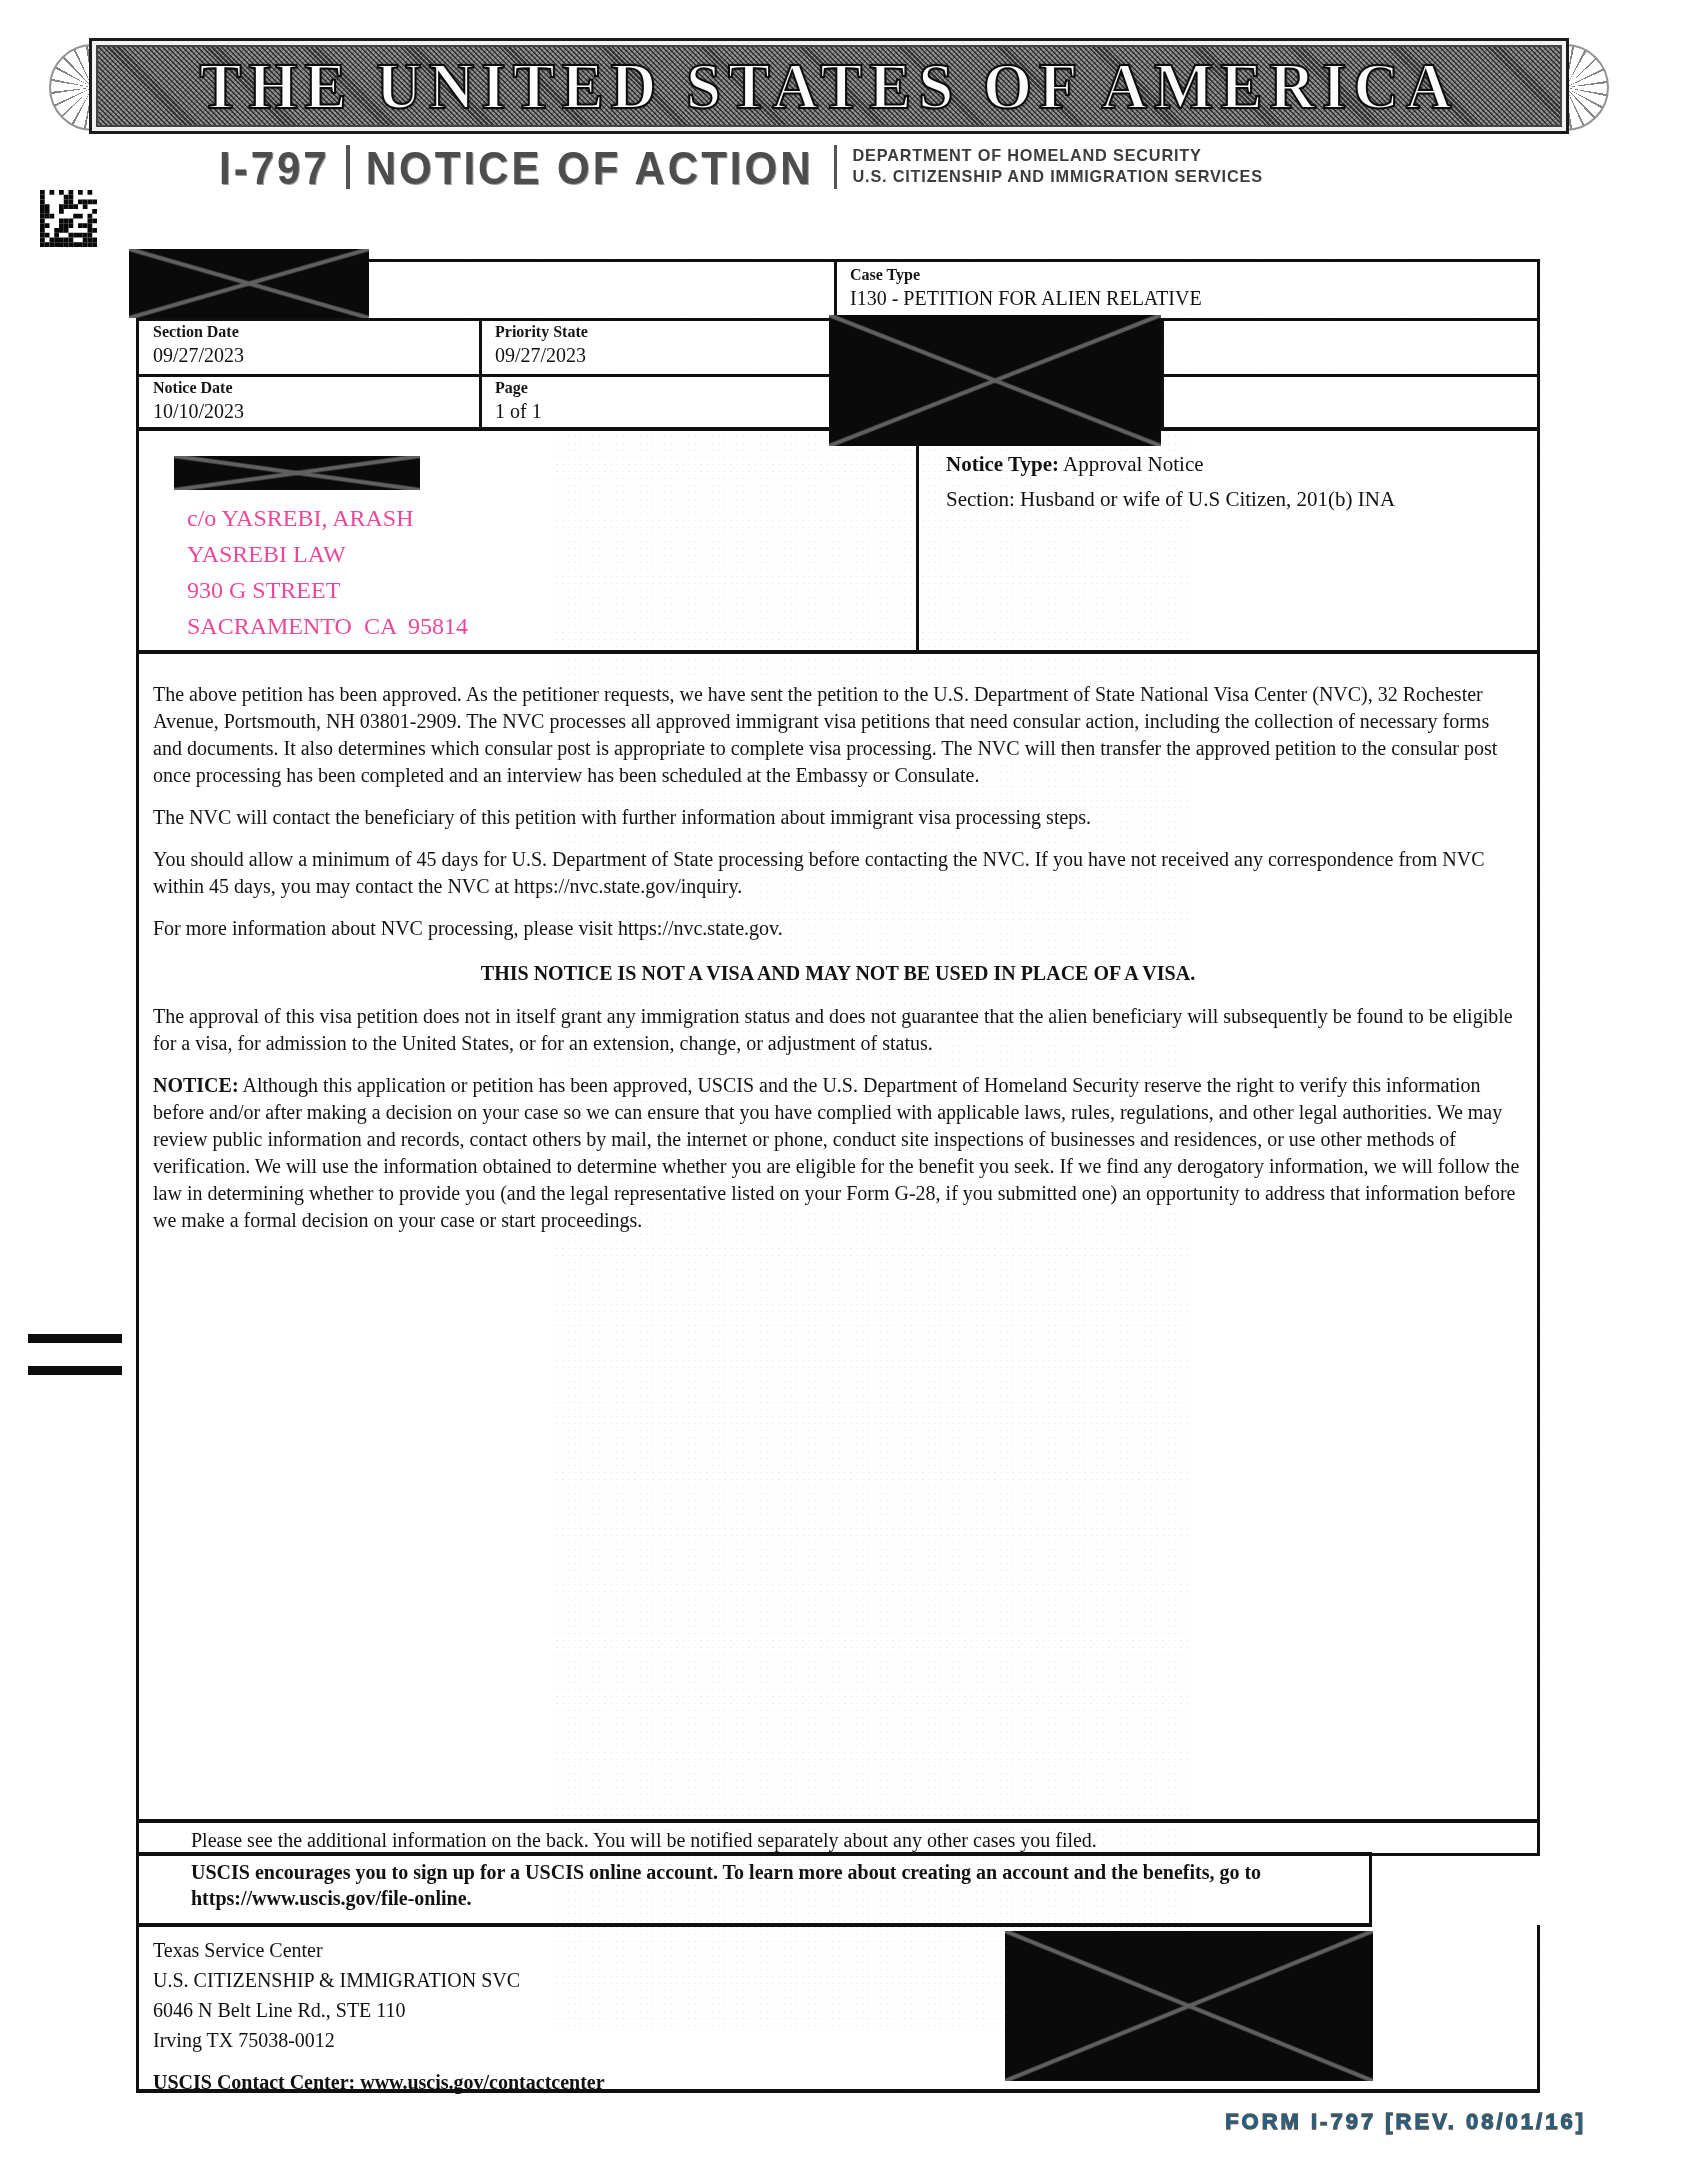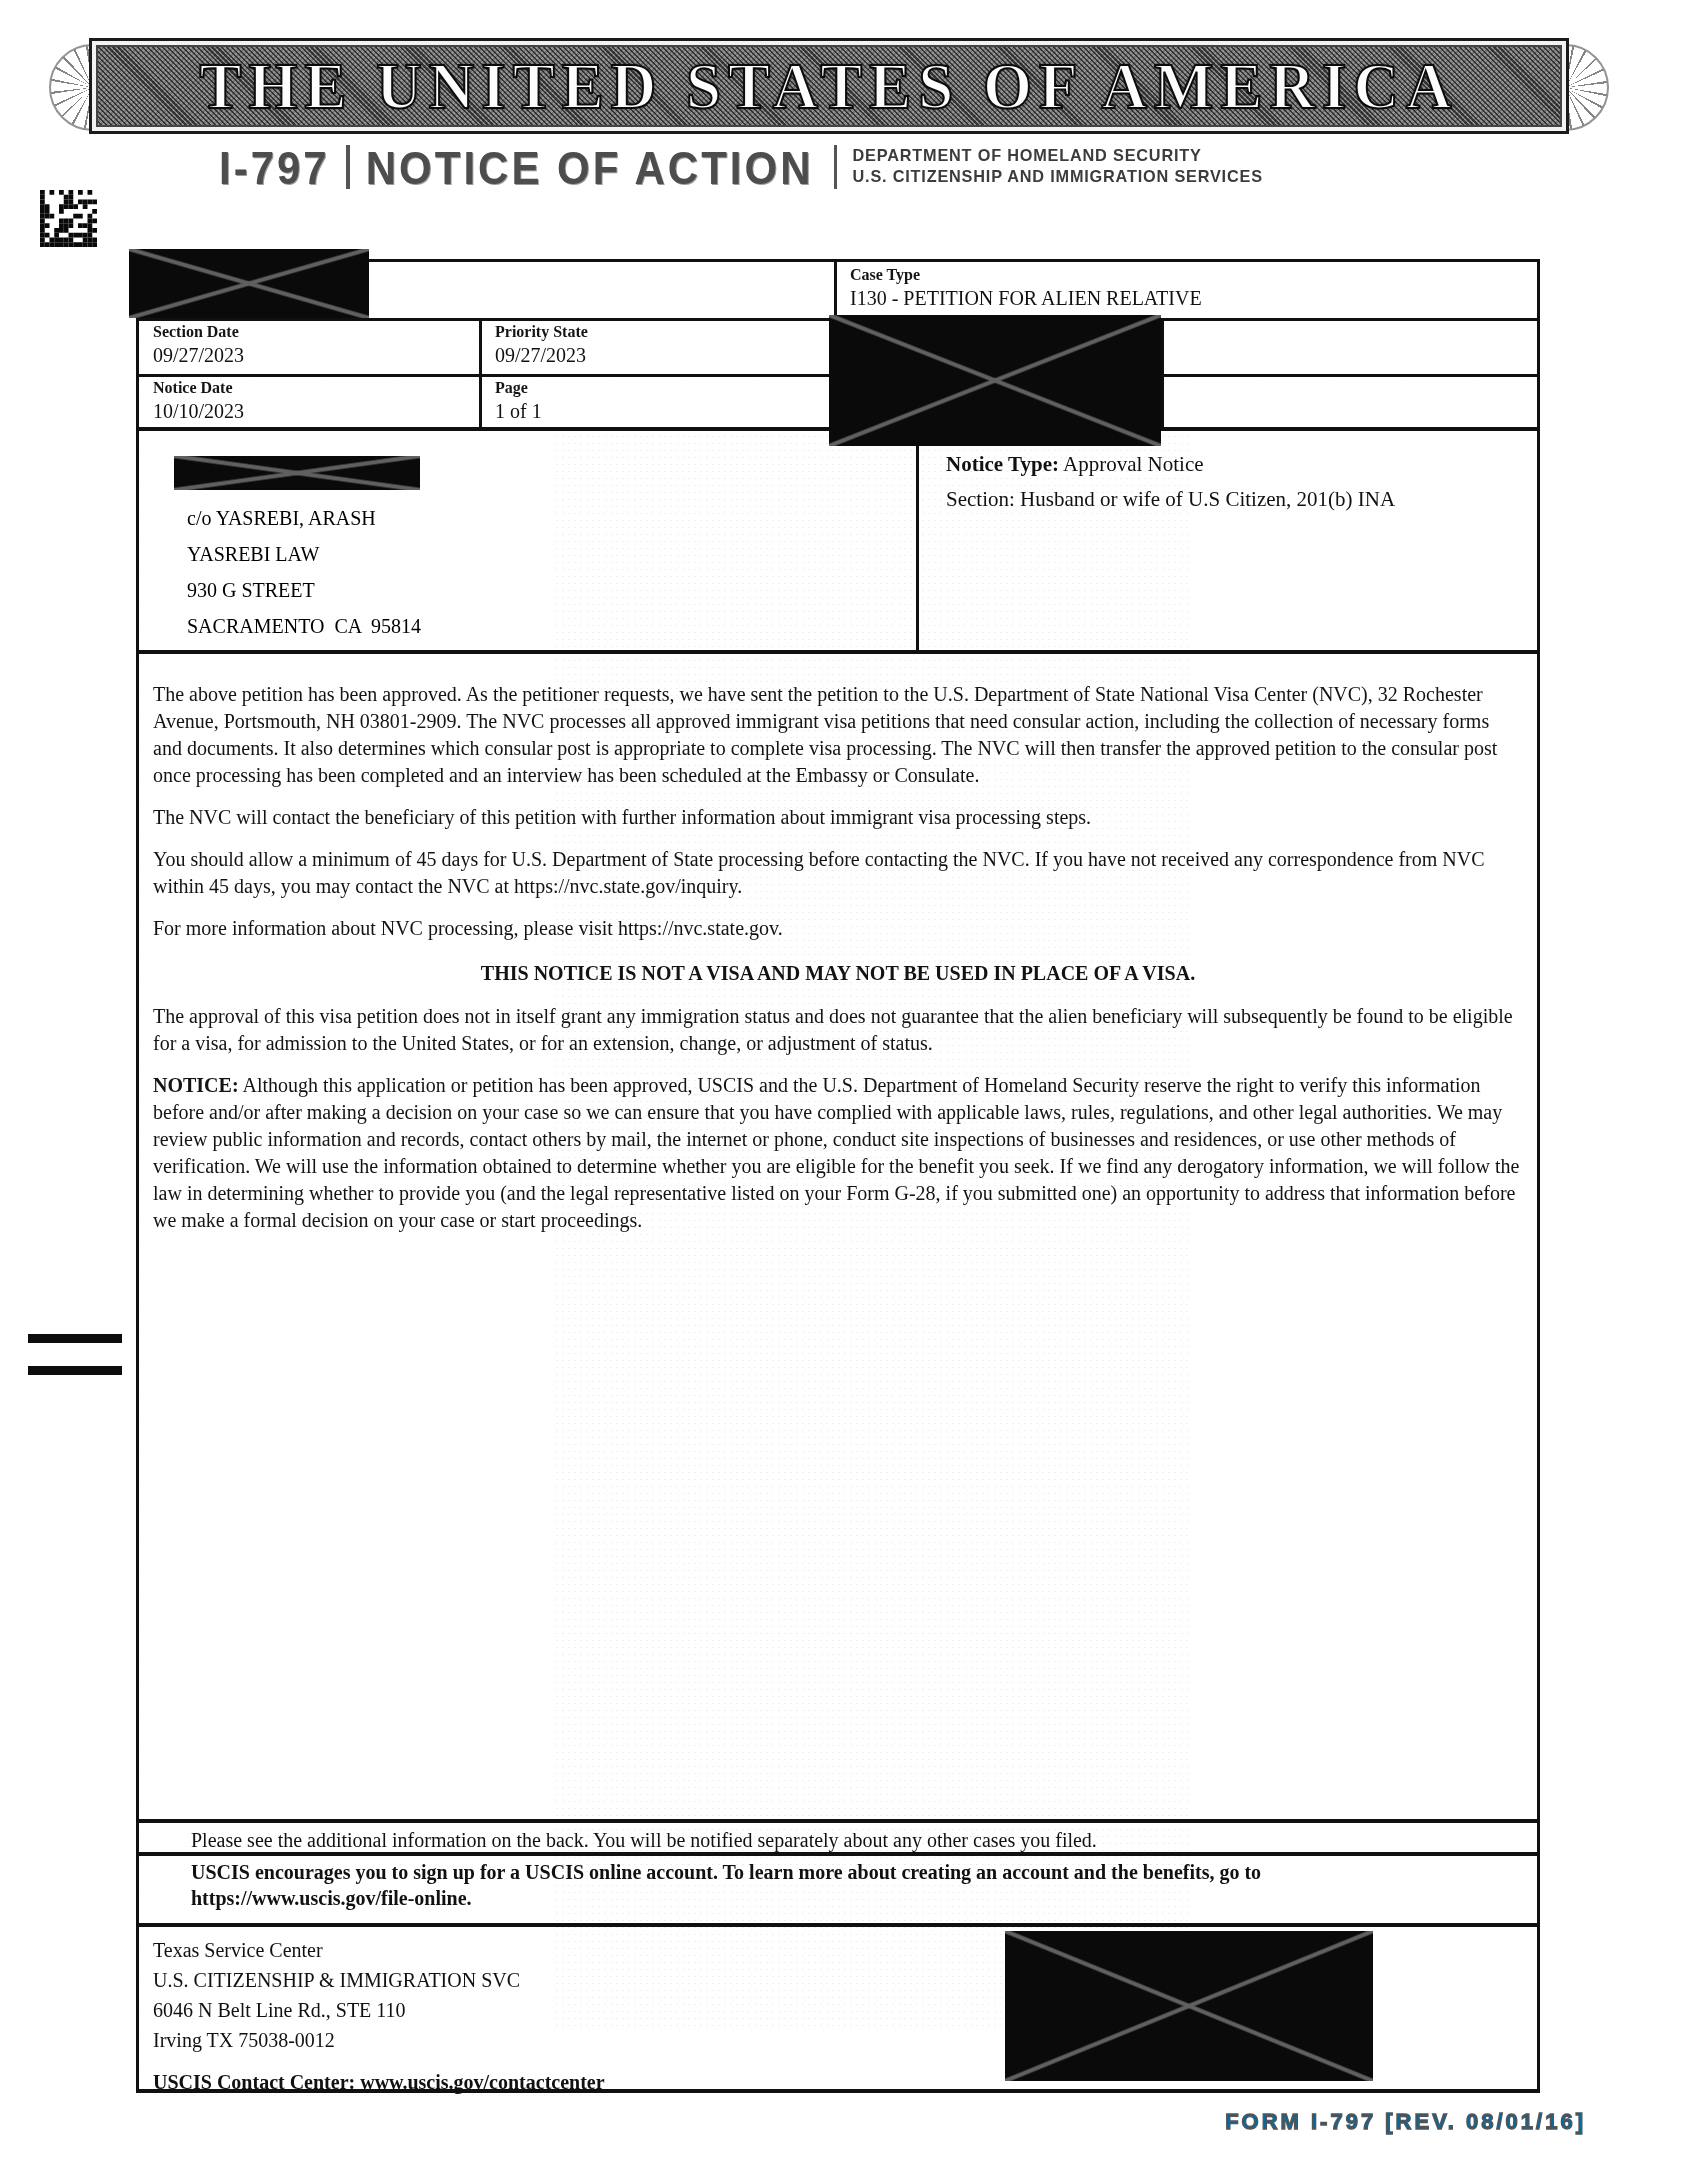--- a/index.html
+++ b/index.html
@@ -76,21 +76,21 @@
 
   
   .redact{
     position:absolute;background-color:#0a0a0a;
     background-image:
       linear-gradient(to top right, transparent calc(50% - 3px), #606060 calc(50% - 1.2px), #606060 calc(50% + 1.2px), transparent calc(50% + 3px)),
       linear-gradient(to bottom right, transparent calc(50% - 3px), #606060 calc(50% - 1.2px), #606060 calc(50% + 1.2px), transparent calc(50% + 3px));
   }
 
   
-  .addr-line{font-size:20px;line-height:36px;white-space:pre;color:#000000;}
+  .addr-line{font-size:24px;line-height:36px;white-space:pre;color:#ec4899;}
   .ninfo{font-size:21px;line-height:35px;color:#111;}
   .ninfo b{font-weight:bold;}
 
   
   .body-text{position:absolute;left:153px;top:681px;width:1370px;font-size:20px;line-height:27px;color:#131313;}
   .body-text p{margin:0 0 15px 0;text-align:left;}
   .warn{font-weight:bold;text-align:center !important;margin:18px 0 16px 0 !important;}
 
   
   .strip-text{font-size:20px;color:#111;padding:4px 12px;line-height:26px;margin-left:40px;}
@@ -276,21 +276,21 @@
     <p>For more information about NVC processing, please visit https://nvc.state.gov.</p>
     <p class="warn">THIS NOTICE IS NOT A VISA AND MAY NOT BE USED IN PLACE OF A VISA.</p>
     <p>The approval of this visa petition does not in itself grant any immigration status and does not guarantee that the alien beneficiary will subsequently be found to be eligible for a visa, for admission to the United States, or for an extension, change, or adjustment of status.</p>
     <p><b>NOTICE:</b><span> Although this application or petition has been approved, USCIS and the U.S. Department of Homeland Security reserve the right to verify this information before and/or after making a decision on your case so we can ensure that you have complied with applicable laws, rules, regulations, and other legal authorities. We may review public information and records, contact others by mail, the internet or phone, conduct site inspections of businesses and residences, or use other methods of verification. We will use the information obtained to determine whether you are eligible for the benefit you seek. If we find any derogatory information, we will follow the law in determining whether to provide you (and the legal representative listed on your Form G-28, if you submitted one) an opportunity to address that information before we make a formal decision on your case or start proceedings.</span></p>
   </div>
 
   <div class="bx" style="left:136px;top:1820px;width:1404px;height:36px;">
     <div class="strip-text">Please see the additional information on the back. You will be notified separately about any other cases you filed.</div>
   </div>
 
-  <div class="bx" style="left:136px;top:1852px;width:1404px;height:75px;border-bottom-width:4px;font-family:Liberation Serif, serif;">
+  <div class="bx" style="left:136px;top:1852px;width:1236px;height:75px;border-bottom-width:4px;font-family:Liberation Serif, serif;">
     <div class="strip-text bold" style="width:1287px;">USCIS encourages you to sign up for a USCIS online account. To learn more about creating an account and the benefits, go to https://www.uscis.gov/file-online.</div>
   </div>
 
   <div class="bx" style="left:136px;top:1925px;width:1404px;height:168px;border-top:none;border-bottom-width:4px;">
     <div style="position:absolute;left:14px;top:10px;">
       <div class="sc-line">Texas Service Center</div>
       <div class="sc-line">U.S. CITIZENSHIP &amp; IMMIGRATION SVC</div>
       <div class="sc-line">6046 N Belt Line Rd., STE 110</div>
       <div class="sc-line">Irving TX 75038-0012</div>
       <div class="sc-contact">USCIS Contact Center: www.uscis.gov/contactcenter</div>

